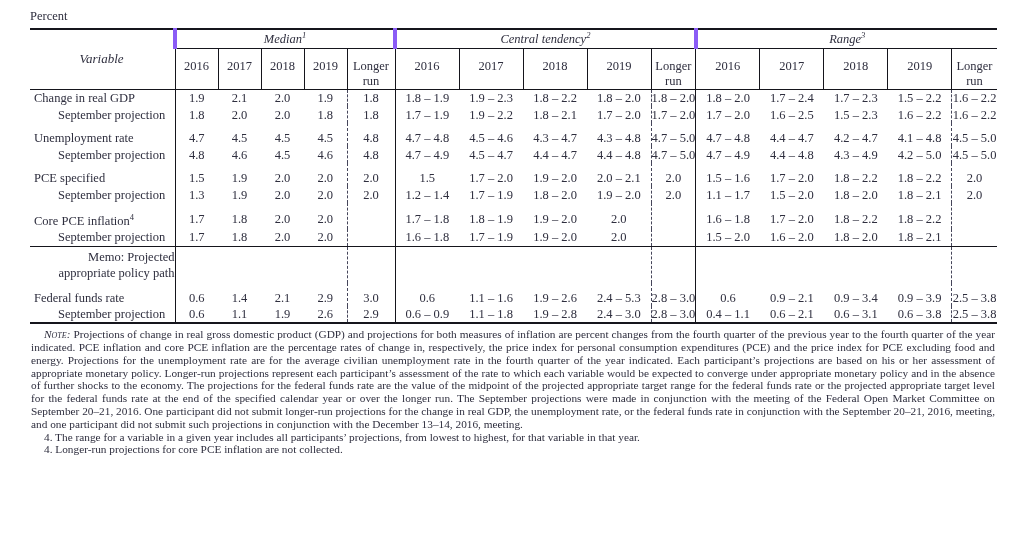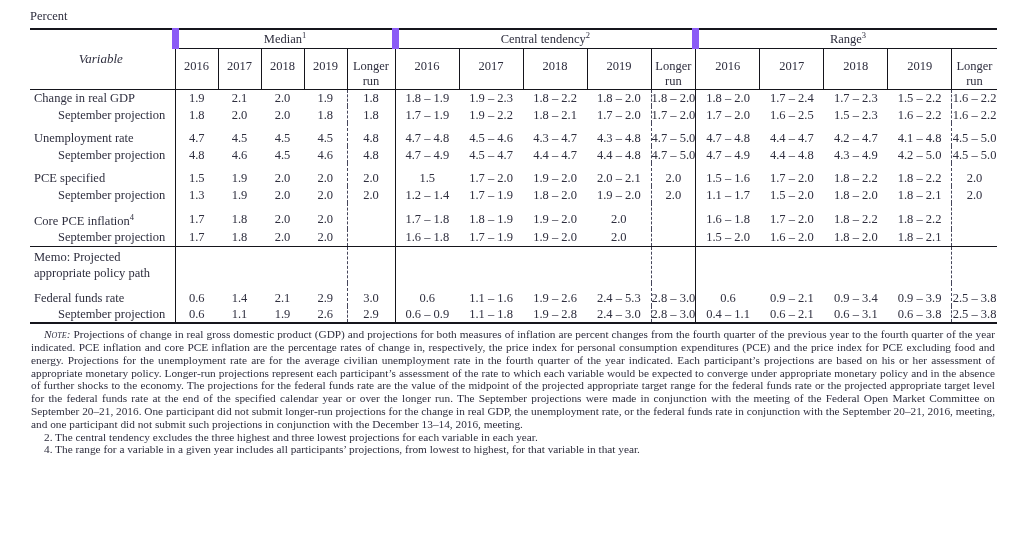--- a/index.html
+++ b/index.html
@@ -8,31 +8,31 @@
     width:1026px; height:542px; overflow:hidden;
     background:#ffffff; color:#2e2e3e;
     font-family:"Liberation Serif","DejaVu Serif",serif;
   }
   .percent-label { margin:9px 16px 4px 30px; font-size:12.5px; }
   table#proj-table {
     border-collapse:collapse; table-layout:fixed; margin-left:30px;
     border-top:2px solid #15151c; border-bottom:2px solid #15151c;
   }
   th { font-weight:normal; padding:0; font-size:12.5px; }
-  th.grp-cell { border-left:7px solid #8b5cf6; border-bottom:1px solid #15151c; height:19px; text-align:center; }
+  th.grp-cell { border-left:4px solid #8b5cf6; border-bottom:1px solid #15151c; height:19px; text-align:center;font-style:italic; }
   th.var-cell { border-bottom:1px solid #15151c; text-align:center; vertical-align:middle; font-size:13px;font-style:italic; }
   th.yr-cell { border-left:1px solid #15151c; border-bottom:1px solid #15151c; vertical-align:top; padding-top:10px; height:39px; line-height:15px; text-align:center; }
   tbody td { font-size:12.5px; text-align:center; padding:1px 0 0 0; height:17px; line-height:15px; white-space:nowrap; }
   td.bs { border-left:1px solid #15151c; }
   td.bd { border-left:1px dashed #45455a; }
   tr.gap td { padding-top:7px; height:23px; }
   tr.hline td { border-top:1px solid #15151c; }
   td.var { text-align:left; padding-left:4px; }
   td.var.ind { padding-left:28px; }
-  tr.memo td { height:37px; vertical-align:middle; }
+  tr.memo td { height:37px; vertical-align:middle;text-align:right; }
   tr.memo td.var div { line-height:16px; }
   sup { font-size:8.5px; }
   .note-wrap { margin:4px 31px 0 31px; font-size:11.3px; line-height:12.8px; text-align:justify; }
   .note-wrap p { margin:0; text-indent:13px; }
   .sc { font-variant:small-caps;font-style:italic; }
 </style>
 </head>
 <body>
 
 <div class="percent-label">Percent</div>
@@ -282,16 +282,16 @@
         <td>0.6 – 3.1</td>
         <td>0.6 – 3.8</td>
         <td class="bd">2.5 – 3.8</td>
       </tr>
     </tbody>
   </table>
 
 <div class="note-wrap">
   <p class="note-main"><span class="sc">Note:</span> <span>Projections of change in real gross domestic product (GDP) and projections for both measures of inflation are percent changes from the fourth quarter of the previous year to the fourth quarter of the year indicated. PCE inflation and core PCE inflation are the percentage rates of change in, respectively, the price index for personal consumption expenditures (PCE) and the price index for PCE excluding food and energy. Projections for the unemployment rate are for the average civilian unemployment rate in the fourth quarter of the year indicated. Each participant’s projections are based on his or her assessment of appropriate monetary policy. Longer-run projections represent each participant’s assessment of the rate to which each variable would be expected to converge under appropriate monetary policy and in the absence of further shocks to the economy. The projections for the federal funds rate are the value of the midpoint of the projected appropriate target range for the federal funds rate or the projected appropriate target level for the federal funds rate at the end of the specified calendar year or over the longer run. The September projections were made in conjunction with the meeting of the Federal Open Market Committee on September 20–21, 2016. One participant did not submit longer-run projections for the change in real GDP, the unemployment rate, or the federal funds rate in conjunction with the September 20–21, 2016, meeting, and one participant did not submit such projections in conjunction with the December 13–14, 2016, meeting.</span></p>
   <div id="footnotes">
-      <p class="fn">2. The central tendency excludes the three highest and three lowest projections for each variable in each year.</p>
       <p class="fn">4. The range for a variable in a given year includes all participants’ projections, from lowest to highest, for that variable in that year.</p>
+      <p class="fn">4. Longer-run projections for core PCE inflation are not collected.</p>
     </div>
 </div>
 
 </body></html>

